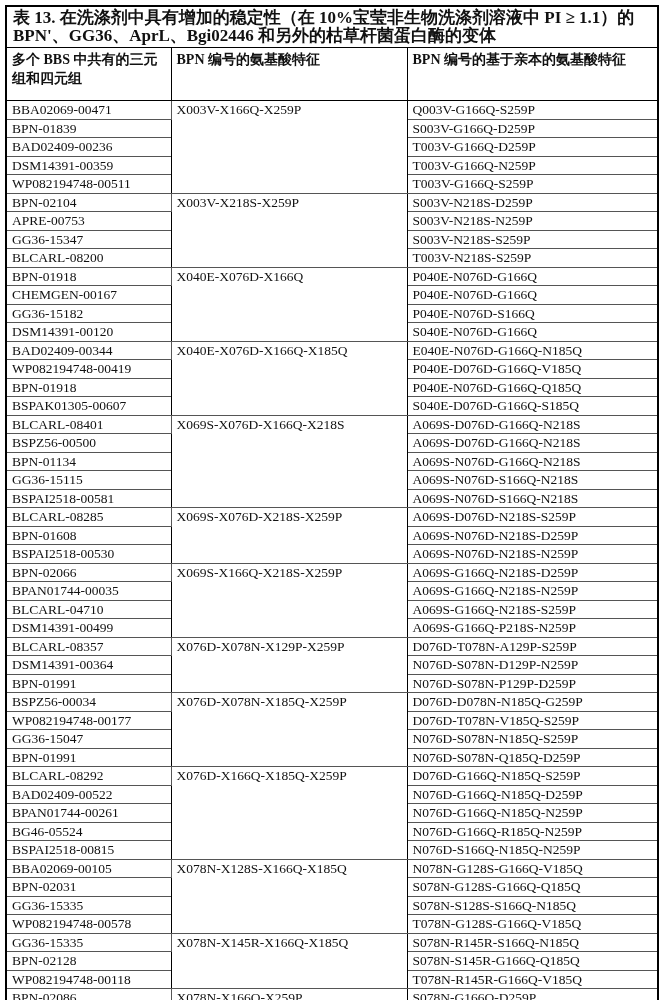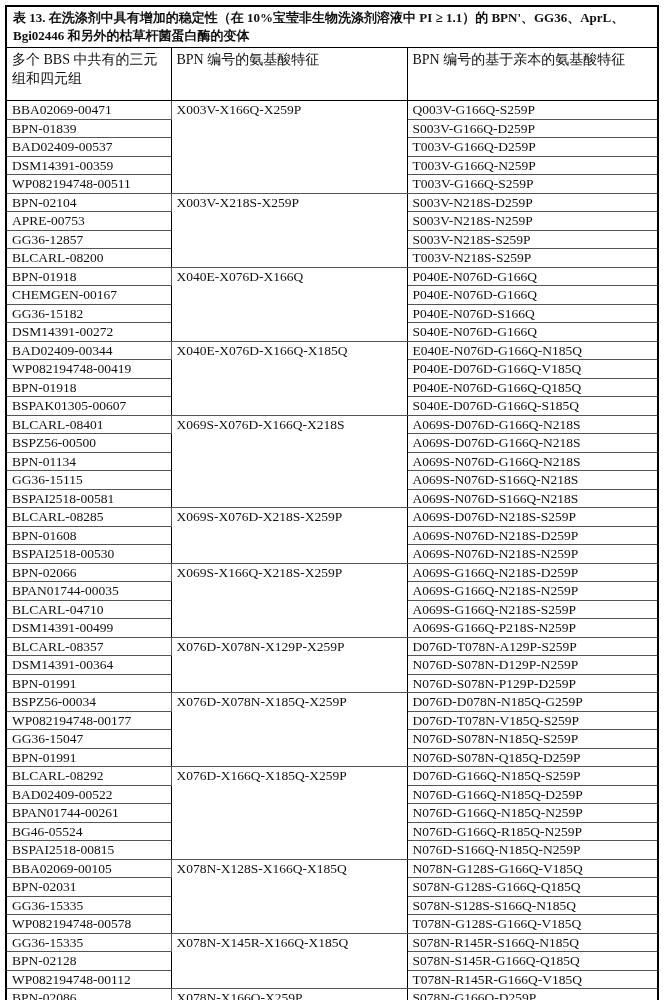--- a/index.html
+++ b/index.html
@@ -34,28 +34,28 @@
     font-size: 13.5px;
     line-height: 17.5px;
     text-align: left;
     vertical-align: top;
     overflow: hidden;
     white-space: nowrap;
   }
   tr.title-row td {
     border: 1.5px solid #000;
     font-weight: bold;
-    font-size: 13px;
+    font-size: 17px;
     line-height: 18px;
     padding: 2px 6px;
     white-space: normal;
   }
   tr.header-row th {
     border: 1.5px solid #000;
-    font-weight: normal;
+    font-weight: bold;
     font-size: 14px;
     line-height: 19px;
     padding: 2px 5px;
     height: 48px;
     white-space: normal;
     vertical-align: top;
   }
   tbody td.triad {
     vertical-align: top;
     border-left: 1.5px solid #000;
@@ -91,63 +91,63 @@
         <tr class="group-start">
           <td>BBA02069-00471</td>
           <td class="triad" rowspan="5">X003V-X166Q-X259P</td>
           <td>Q003V-G166Q-S259P</td>
         </tr>
         <tr>
           <td>BPN-01839</td>
           <td>S003V-G166Q-D259P</td>
         </tr>
         <tr>
-          <td>BAD02409-00537</td>
+          <td>BAD02409-00236</td>
           <td>T003V-G166Q-D259P</td>
         </tr>
         <tr>
           <td>DSM14391-00359</td>
           <td>T003V-G166Q-N259P</td>
         </tr>
         <tr>
           <td>WP082194748-00511</td>
           <td>T003V-G166Q-S259P</td>
         </tr>
         <tr class="group-start">
           <td>BPN-02104</td>
           <td class="triad" rowspan="4">X003V-X218S-X259P</td>
           <td>S003V-N218S-D259P</td>
         </tr>
         <tr>
           <td>APRE-00753</td>
           <td>S003V-N218S-N259P</td>
         </tr>
         <tr>
-          <td>GG36-12857</td>
+          <td>GG36-15347</td>
           <td>S003V-N218S-S259P</td>
         </tr>
         <tr>
           <td>BLCARL-08200</td>
           <td>T003V-N218S-S259P</td>
         </tr>
         <tr class="group-start">
           <td>BPN-01918</td>
           <td class="triad" rowspan="4">X040E-X076D-X166Q</td>
           <td>P040E-N076D-G166Q</td>
         </tr>
         <tr>
           <td>CHEMGEN-00167</td>
           <td>P040E-N076D-G166Q</td>
         </tr>
         <tr>
           <td>GG36-15182</td>
           <td>P040E-N076D-S166Q</td>
         </tr>
         <tr>
-          <td>DSM14391-00272</td>
+          <td>DSM14391-00120</td>
           <td>S040E-N076D-G166Q</td>
         </tr>
         <tr class="group-start">
           <td>BAD02409-00344</td>
           <td class="triad" rowspan="4">X040E-X076D-X166Q-X185Q</td>
           <td>E040E-N076D-G166Q-N185Q</td>
         </tr>
         <tr>
           <td>WP082194748-00419</td>
           <td>P040E-D076D-G166Q-V185Q</td>
@@ -282,21 +282,21 @@
         <tr class="group-start">
           <td>GG36-15335</td>
           <td class="triad" rowspan="3">X078N-X145R-X166Q-X185Q</td>
           <td>S078N-R145R-S166Q-N185Q</td>
         </tr>
         <tr>
           <td>BPN-02128</td>
           <td>S078N-S145R-G166Q-Q185Q</td>
         </tr>
         <tr>
-          <td>WP082194748-00112</td>
+          <td>WP082194748-00118</td>
           <td>T078N-R145R-G166Q-V185Q</td>
         </tr>
         <tr class="group-start">
           <td>BPN-02086</td>
           <td class="triad" rowspan="1">X078N-X166Q-X259P</td>
           <td>S078N-G166Q-D259P</td>
         </tr>
       </tbody>
   </table>
 </div>

